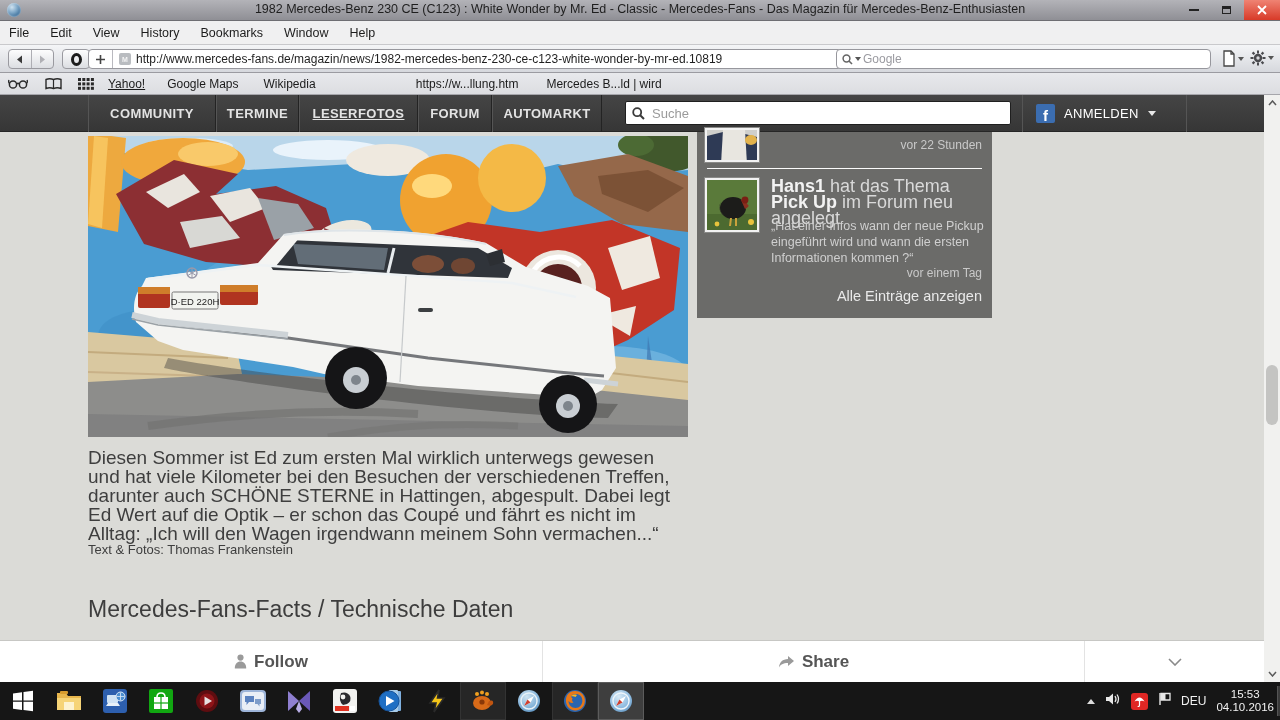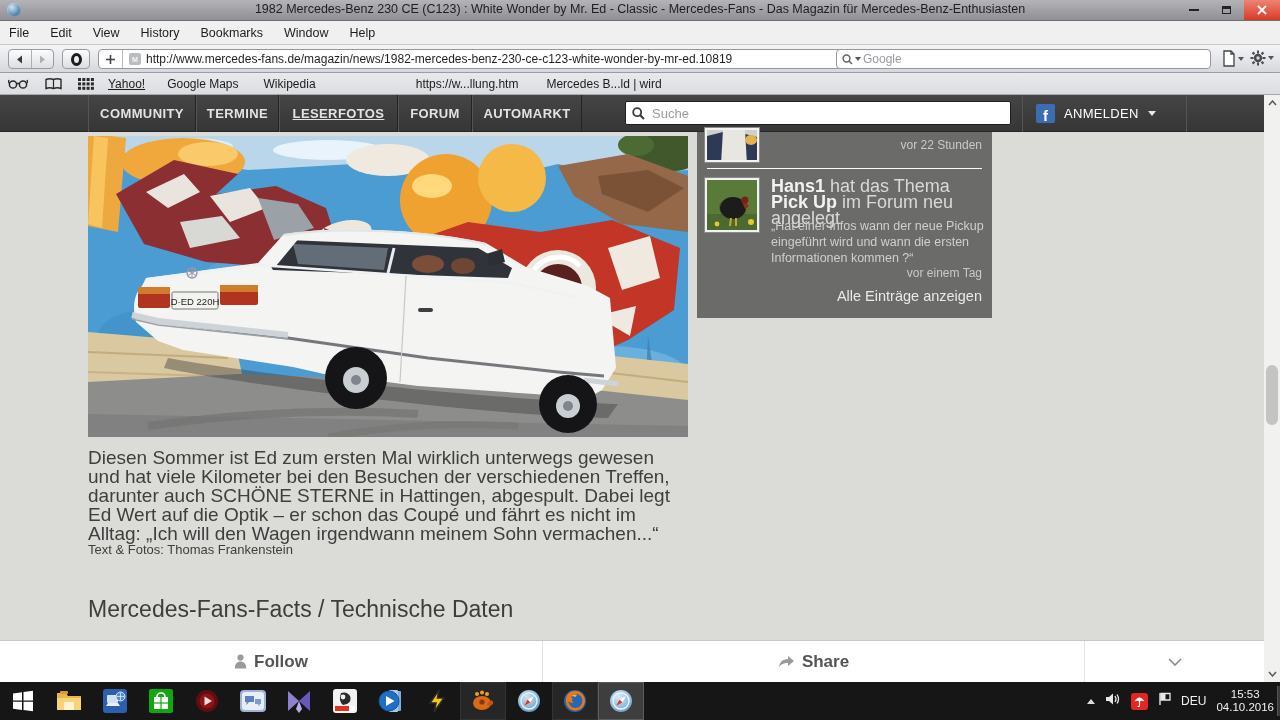--- a/index.html
+++ b/index.html
@@ -26,21 +26,21 @@
   .menubar span{font-size:12.5px;color:#1c1c1c;}
 
   
   .toolbar{left:0;top:45px;width:1280px;height:28px;background:linear-gradient(#f4f5f7,#d6d8dd);border-bottom:1px solid #9b9ba1;}
   .tb-btn{position:absolute;top:4px;height:20px;background:linear-gradient(#fdfdfd,#dcdee2);border:1px solid #9a9aa0;border-radius:4px;display:flex;align-items:center;justify-content:center;}
   .navpair{left:8px;width:46px;}
   .navpair .half{width:22px;height:18px;display:flex;align-items:center;justify-content:center;}
   .navpair .sep{width:1px;height:18px;background:#aeaeb4;}
   .o-btn{left:62px;width:28px;}
   .o-ring{width:11px;height:13px;border:3px solid #1c1c1c;border-radius:50%;}
-  .urlwrap{left:98px;width:827px;top:4px;height:20px;position:absolute;display:flex;align-items:center;background:#fff;border:1px solid #97979d;border-radius:4px;}
+  .urlwrap{left:88px;width:827px;top:4px;height:20px;position:absolute;display:flex;align-items:center;background:#fff;border:1px solid #97979d;border-radius:4px;}
   .plus-cell{width:24px;text-align:center;border-right:1px solid #b9b9bf;display:flex;align-items:center;justify-content:center;height:100%;}
   .favicon{width:12px;height:12px;margin:0 5px 0 6px;border-radius:2px;background:#b9bcc0;display:flex;align-items:center;justify-content:center;font-size:7px;color:#f4f4f4;font-weight:bold;}
   .urltext{flex:1;font-size:12px;color:#1f1f1f;white-space:nowrap;overflow:hidden;}
   .reader-badge{font-size:10.5px;color:#fff;background:linear-gradient(#9db1c2,#7e96ab);border:1px solid #6c8299;border-radius:3px;padding:1px 6px;margin-right:6px;}
   .reload{margin-right:6px;display:flex;}
   .searchwrap{left:836px;width:375px;top:4px;height:20px;position:absolute;display:flex;align-items:center;background:#fff;border:1px solid #97979d;border-radius:4px;padding-left:5px;}
   .searchwrap input{border:none;outline:none;flex:1;font-size:12px;color:#333;background:transparent;}
   .searchwrap input::placeholder{color:#9a9aa0;}
   .tb-icon{position:absolute;top:5px;display:flex;align-items:center;}
   .tri-down{width:0;height:0;border-left:3.5px solid transparent;border-right:3.5px solid transparent;border-top:4px solid #555;margin-left:2px;}
@@ -241,21 +241,21 @@
     <span class="bm-item" style="margin-left:14px;text-decoration:underline;">Yahoo!</span>
     <span class="bm-item" style="margin-left:22px;">Google Maps</span>
     <span class="bm-item" style="margin-left:25px;">Wikipedia</span>
     <span class="bm-item" style="margin-left:25px;margin-top:41px;">YouTube</span>
     <span class="bm-item" style="margin-left:28px;">https://w...llung.htm</span>
     <span class="bm-item" style="margin-left:28px;">Mercedes B...ld | wird</span>
   </div>
 
   <div class="abs sitenav">
     <div class="navtabs">
-      <div class="navtab" style="width:108px;">COMMUNITY</div>
+      <div class="navtab" style="width:128px;">COMMUNITY</div>
       <div class="navtab" style="width:83px;">TERMINE</div>
       <div class="navtab" style="width:119px;text-decoration:underline;">LESERFOTOS</div>
       <div class="navtab" style="width:74px;">FORUM</div>
       <div class="navtab" style="width:110px;">AUTOMARKT</div>
     </div>
     <div class="nav-search">
       <svg width="13" height="13" viewBox="0 0 13 13">
           <circle cx="5.2" cy="5.2" r="4" fill="none" stroke="#3a3a3a" stroke-width="1.8"></circle>
           <path d="M8.2,8.2 L12,12" stroke="#3a3a3a" stroke-width="2"></path>
         </svg>

